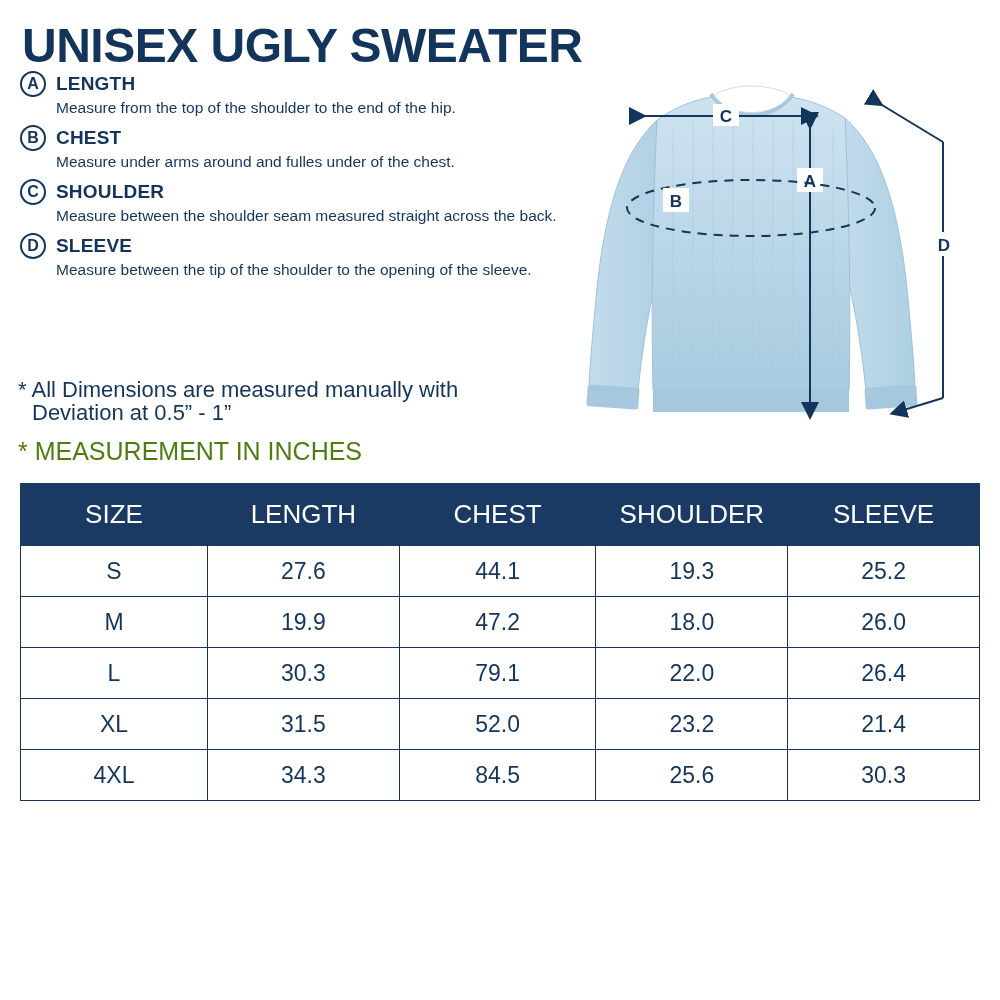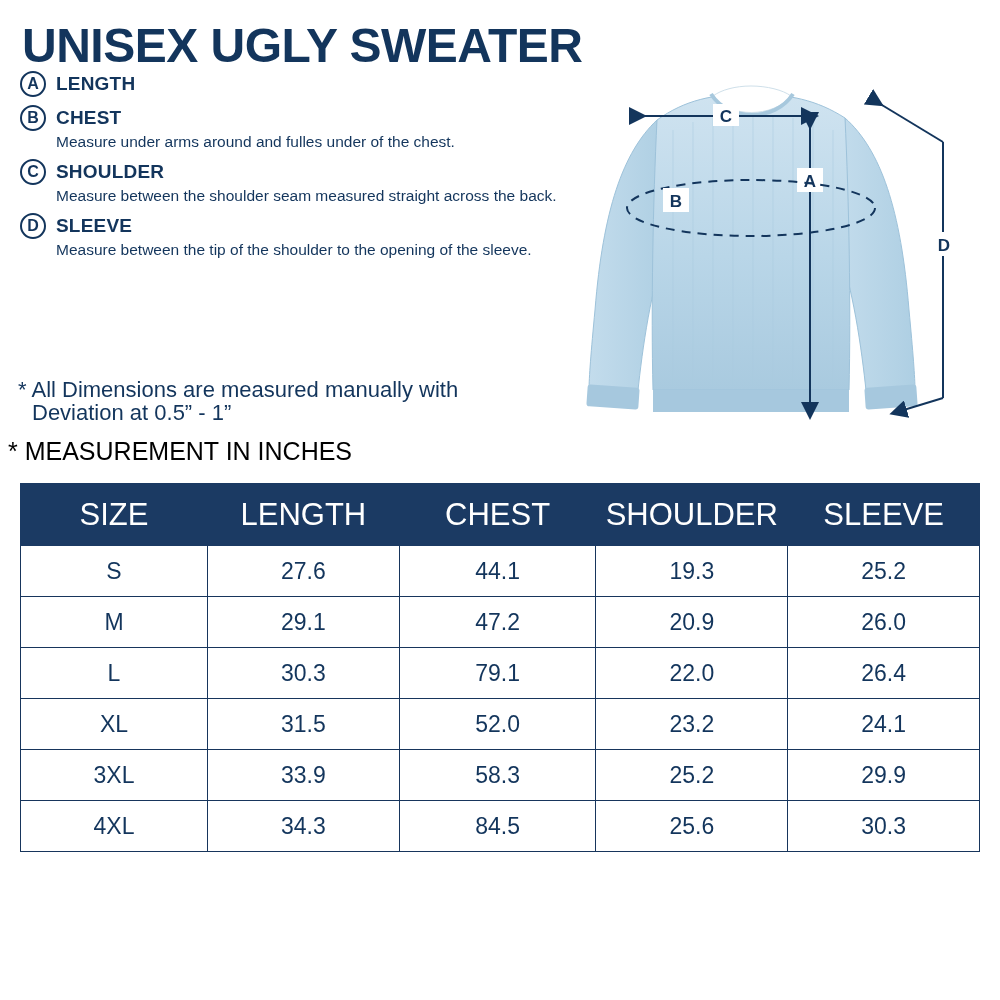--- a/index.html
+++ b/index.html
@@ -68,23 +68,23 @@
     position: absolute;
     left: 18px; top: 378px;
     font-size: 22px;
     color: #13355c;
     line-height: 23px;
   }
   .note .indent { display: block; padding-left: 14px; }
 
   .measure-head {
     position: absolute;
-    left: 8px; top: 437px;
+    left: 18px; top: 437px;
     font-size: 25px;
-    color: #000000;
+    color: #4d7c0f;
     font-weight: normal;
   }
 
   
   .illustration {
     position: absolute;
     left: 545px; top: 60px;
     width: 450px; height: 400px;
   }
   .illustration svg { display: block; }
@@ -93,21 +93,21 @@
   table.size-table {
     position: absolute;
     left: 20px; top: 483px;
     width: 960px;
     border-collapse: collapse;
     table-layout: fixed;
   }
   table.size-table th {
     background: #1b3a63;
     color: #ffffff;
-    font-size: 31px;
+    font-size: 26px;
     font-weight: normal;
     height: 62px;
     border: 1px solid #1b3a63;
     text-align: center;
   }
   table.size-table td {
     border: 1px solid #17355c;
     height: 51px;
     text-align: center;
     font-size: 23px;
@@ -125,20 +125,21 @@
 <body>
 
 <div id="page">
 
   <div class="title">UNISEX UGLY SWEATER</div>
 
   <div class="legend">
     <div class="legend-item">
       <span class="badge">A</span>
       <div class="legend-head">LENGTH</div>
+      <div class="legend-desc">Measure from the top of the shoulder to the end of the hip.</div>
     </div>
     <div class="legend-item">
       <span class="badge">B</span>
       <div class="legend-head">CHEST</div>
       <div class="legend-desc">Measure under arms around and fulles under of the chest.</div>
     </div>
     <div class="legend-item">
       <span class="badge">C</span>
       <div class="legend-head">SHOULDER</div>
       <div class="legend-desc">Measure between the shoulder seam measured straight across the back.</div>
@@ -254,45 +255,38 @@
     <tbody>
       <tr>
         <td>S</td>
         <td>27.6</td>
         <td>44.1</td>
         <td>19.3</td>
         <td>25.2</td>
       </tr>
       <tr>
         <td>M</td>
-        <td>29.1</td>
+        <td>19.9</td>
         <td>47.2</td>
-        <td>20.9</td>
+        <td>18.0</td>
         <td>26.0</td>
       </tr>
       <tr>
         <td>L</td>
         <td>30.3</td>
         <td>79.1</td>
         <td>22.0</td>
         <td>26.4</td>
       </tr>
       <tr>
         <td>XL</td>
         <td>31.5</td>
         <td>52.0</td>
         <td>23.2</td>
-        <td>24.1</td>
-      </tr>
-      <tr>
-        <td>3XL</td>
-        <td>33.9</td>
-        <td>58.3</td>
-        <td>25.2</td>
-        <td>29.9</td>
+        <td>21.4</td>
       </tr>
       <tr>
         <td>4XL</td>
         <td>34.3</td>
         <td>84.5</td>
         <td>25.6</td>
         <td>30.3</td>
       </tr>
     </tbody>
   </table>

